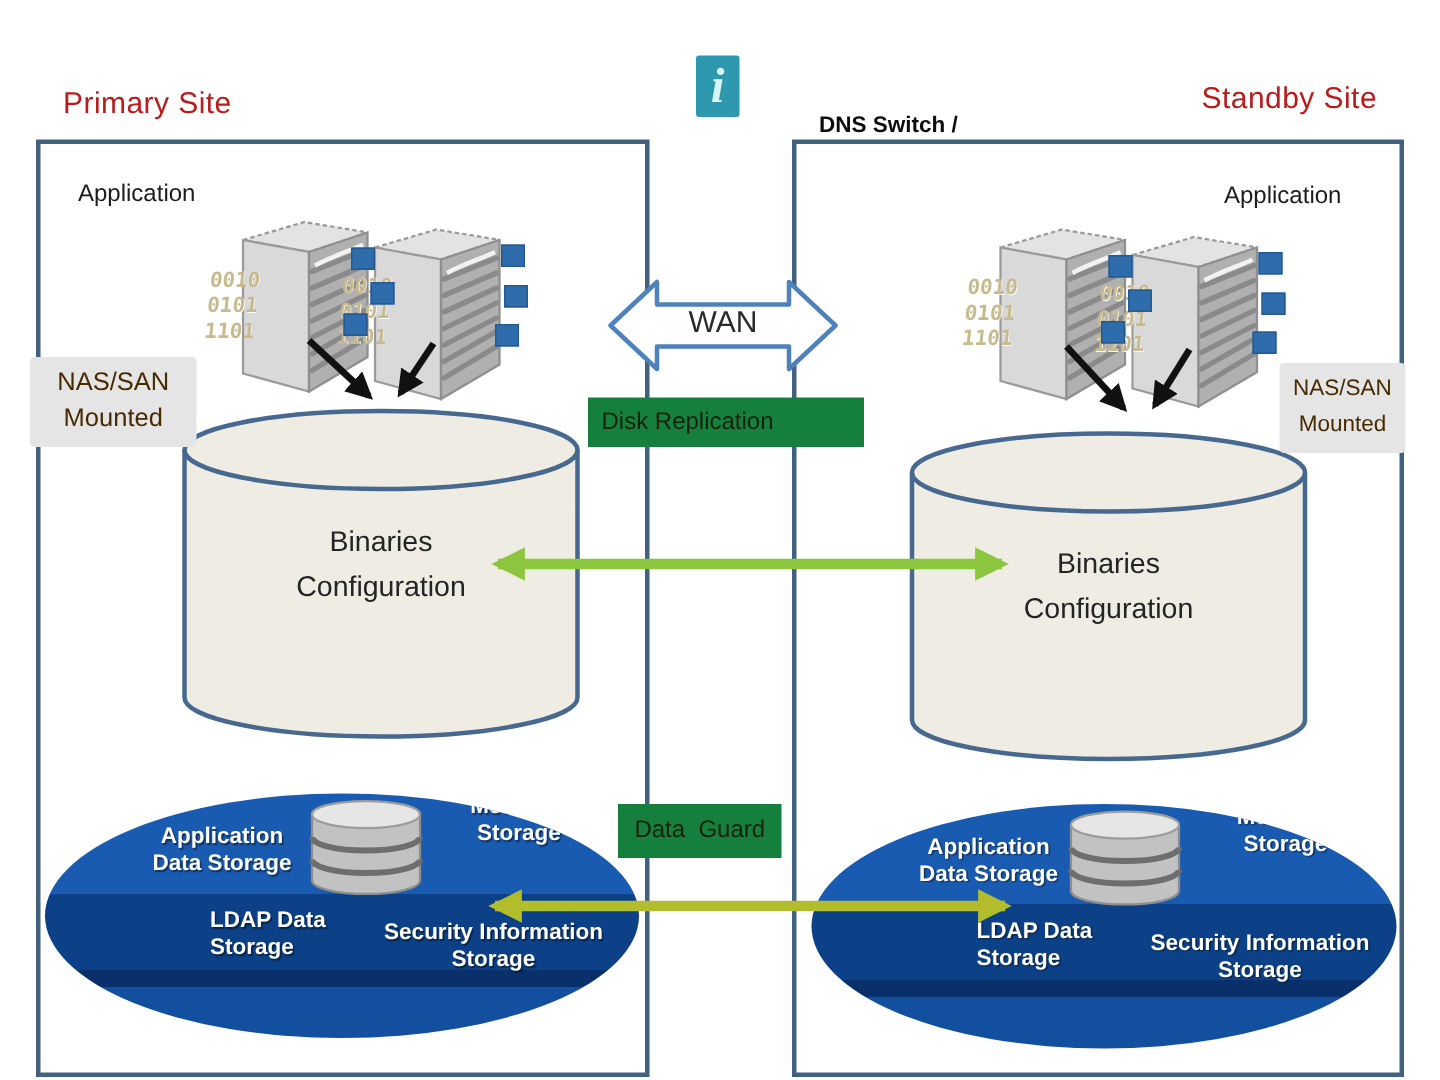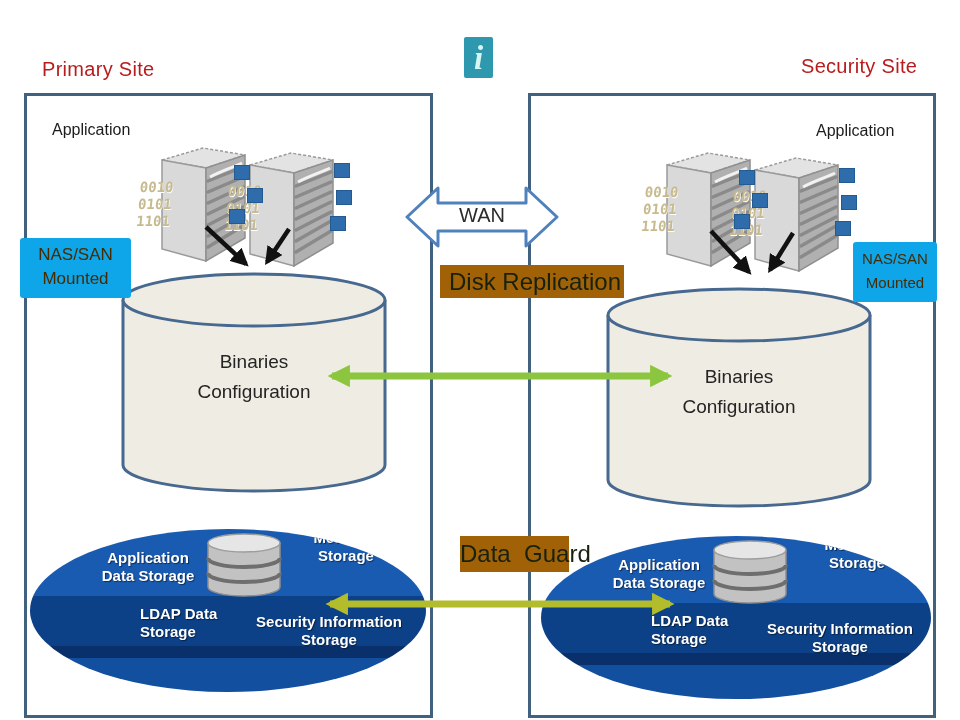--- a/index.html
+++ b/index.html
@@ -18,21 +18,21 @@
     color:#d9f5f2;font-family:"Liberation Serif",serif;font-style:italic;font-weight:bold;
     font-size:33px;text-align:center;line-height:42px;border-radius:2px;z-index:2;}
   .dns-label{position:absolute;left:546px;top:36px;font-size:15px;font-weight:600;color:#0d0d0d;
     line-height:19px;white-space:pre;z-index:2;}
 
   .app-label{position:absolute;font-size:16px;color:#1c1c1c;z-index:2;}
   #app-primary{left:52px;top:121px;}
   #app-standby{left:816px;top:122px;}
 
   
-  .nas-label{position:absolute;background:#0ea5e9;color:#472b00;text-align:center;border-radius:3px;
+  .nas-label{position:absolute;background:#e5e5e5;color:#472b00;text-align:center;border-radius:3px;
     z-index:6;line-height:24px;padding-top:5px;box-sizing:border-box;}
   #nas-primary{left:20px;top:238px;width:111px;height:60px;font-size:17px;}
   #nas-standby{left:853px;top:242px;width:84px;height:60px;font-size:15px;}
 
   
   .server-cluster{position:absolute;width:212px;height:128px;z-index:2;}
   #servers-primary{left:138px;top:143px;}
   #servers-standby{left:643px;top:148px;}
   .server{position:absolute;width:95px;height:120px;}
   .srv1{left:18px;top:0;}
@@ -66,34 +66,35 @@
   .st-sec{left:209px;top:84px;width:180px;}
 
   
   #arrow-layer{position:absolute;left:0;top:0;width:960px;height:720px;z-index:3;pointer-events:none;}
 
   
   #wan-arrow{position:absolute;left:404px;top:184px;width:156px;height:66px;z-index:4;}
   #wan-text{position:absolute;left:404px;top:204px;width:156px;text-align:center;font-size:20px;color:#2b2b2b;z-index:5;}
 
   
-  .green-label{position:absolute;background:#a16207;color:#17210e;z-index:5;font-size:24px;box-sizing:border-box;margin-left:48px;}
+  .green-label{position:absolute;background:#15803d;color:#17210e;z-index:5;font-size:16px;box-sizing:border-box;}
   #label-diskrepl{left:392px;top:265px;width:184px;height:33px;line-height:33px;padding-left:9px;}
   #label-dataguard{left:412px;top:536px;width:109px;height:36px;line-height:36px;text-align:center;white-space:pre;}
 </style>
 </head>
 <body>
 
 <div class="site-box" id="box-primary"></div>
 <div class="site-box" id="box-standby"></div>
 
 <div class="site-title" id="title-primary">Primary Site</div>
-<div class="site-title" id="title-standby">Security Site</div>
+<div class="site-title" id="title-standby">Standby Site</div>
 <div class="info-icon">i</div>
 <div class="dns-label">
+  <div>DNS Switch /</div>
 </div>
 
 <div class="app-label" id="app-primary">Application</div>
 <div class="app-label" id="app-standby">Application</div>
 
 <div class="nas-label" id="nas-primary">
   <div>NAS/SAN</div>
   <div>Mounted</div>
 </div>
 <div class="nas-label" id="nas-standby">

